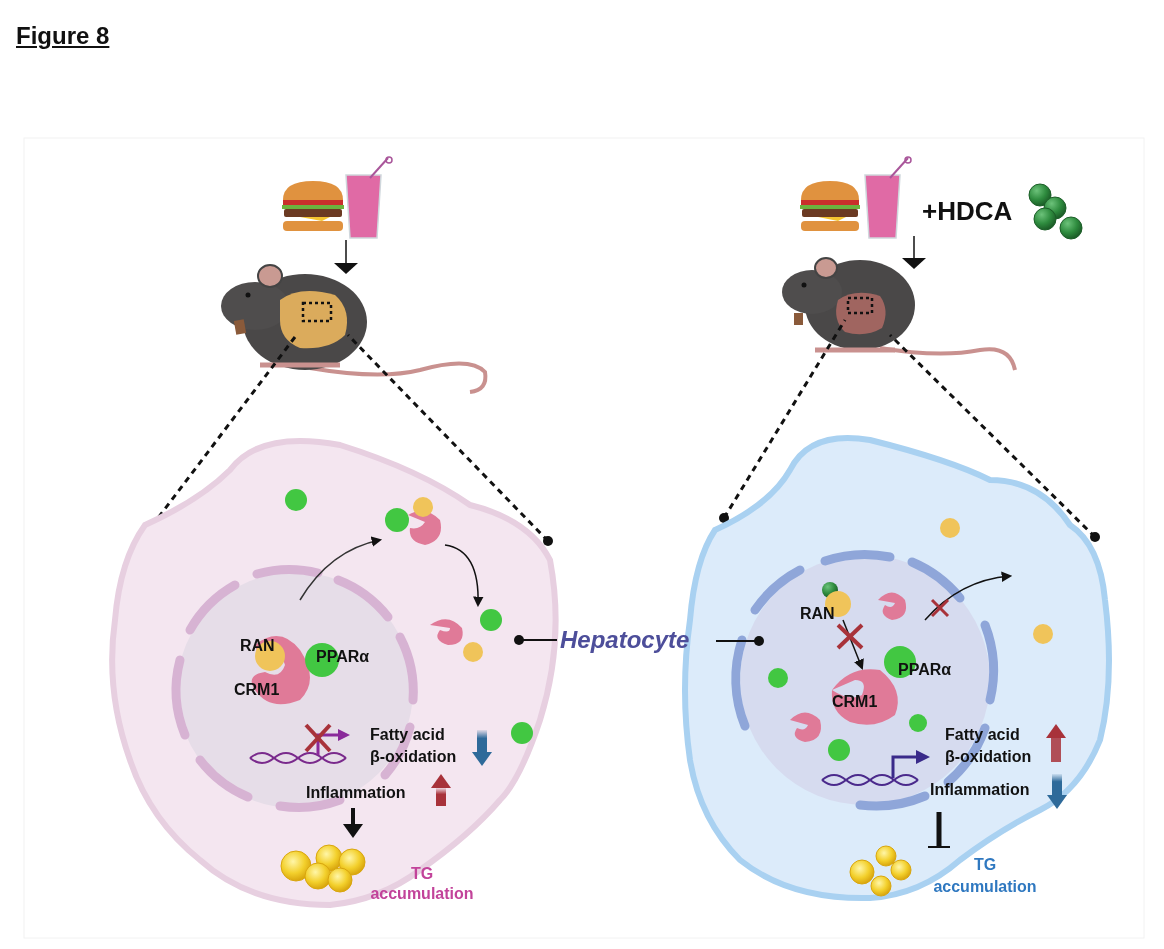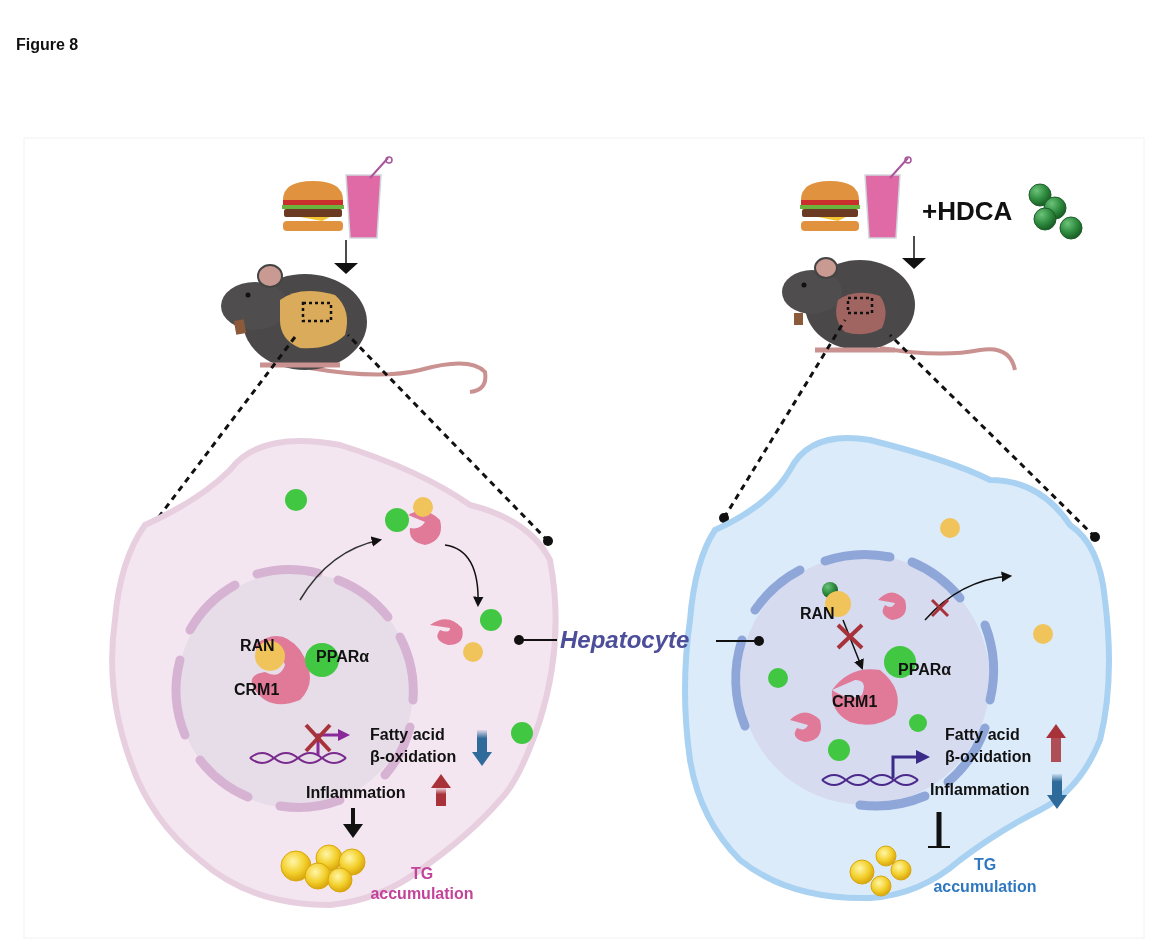--- a/index.html
+++ b/index.html
@@ -1,18 +1,18 @@
 <!DOCTYPE html>
 <html><head>
 <meta charset="utf-8">
 <style>
   html, body { margin: 0; padding: 0; background: #ffffff; }
   body { width: 1164px; height: 949px; position: relative; overflow: hidden; font-family: "Liberation Sans", sans-serif; }
   #fig { position: absolute; left: 0; top: 0; }
-  .title { position: absolute; left: 16px; top: 36px; font-weight: bold; font-size: 16px; color: #111; font-family: "Liberation Sans", sans-serif; }
+  .title { position: absolute; left: 16px; top: 22px; font-weight: bold; font-size: 24px; color: #111; font-family: "Liberation Sans", sans-serif; text-decoration: underline; }
   svg text { font-family: "Liberation Sans", sans-serif; font-weight: bold; }
 </style>
 </head>
 <body>
 
 <div class="title">Figure 8</div>
 
 <svg id="fig" width="1164" height="949" viewBox="0 0 1164 949">
   <defs>
     <marker id="ah" viewBox="0 0 10 10" refX="8" refY="5" markerWidth="7" markerHeight="7" orient="auto">

